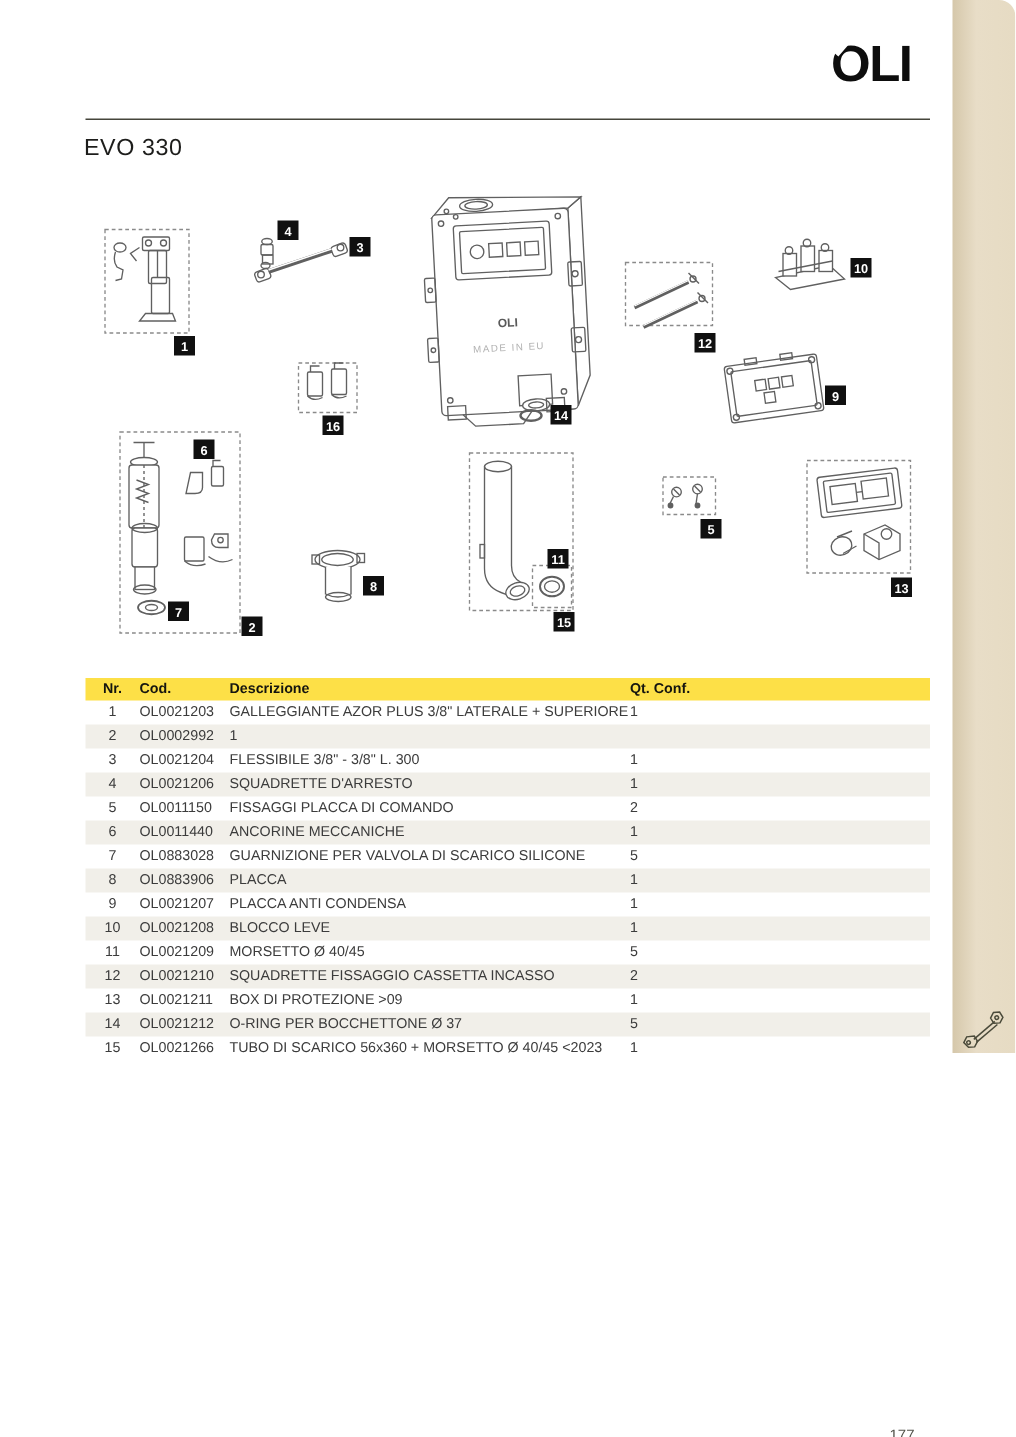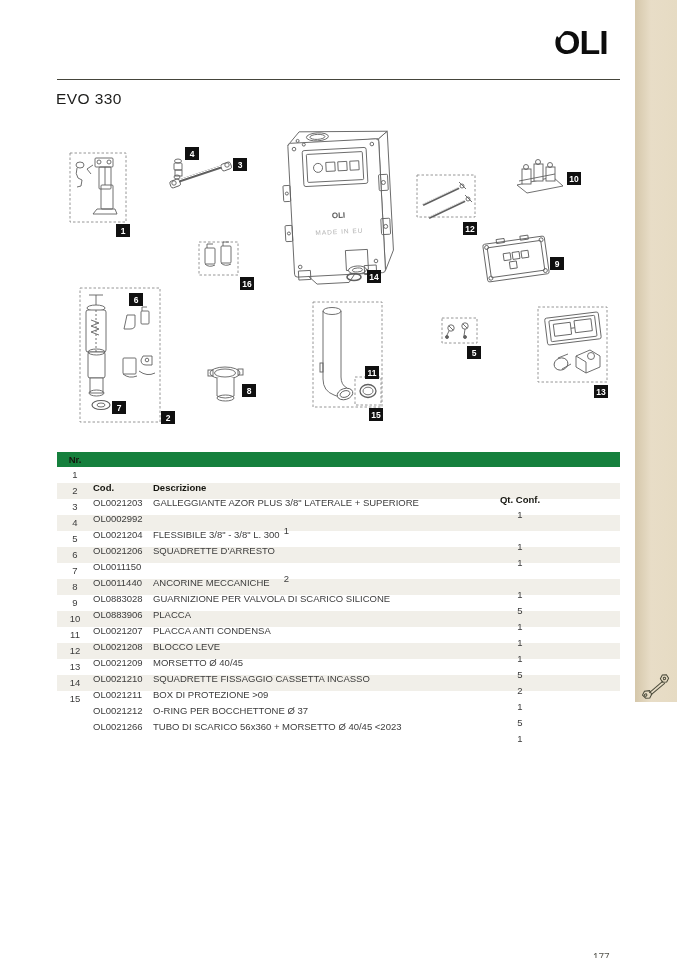--- a/index.html
+++ b/index.html
@@ -1,40 +1,40 @@
 <!DOCTYPE html>
 <html><head>
 <meta charset="utf-8">
 <style>
   html,body{margin:0;padding:0;background:#fff;}
   .page{position:relative;width:677px;height:958px;background:#ffffff;overflow:hidden;
-        font-family:"Liberation Sans", sans-serif;color:#1d1d1b;}
+        font-family:"Liberation Sans", sans-serif;color:#1d1d1b;border-radius:11px;}
   
   .stripe{position:absolute;right:0;top:0;width:42px;height:702px;
           background:linear-gradient(90deg,#d5c7aa 0%,#e8ddc7 38%,#e6dbc3 100%);}
   .stripe-icon{position:absolute;left:636px;top:670px;width:36px;height:30px;transform:rotate(-18deg);}
   
   .logo{position:absolute;left:552px;top:22px;width:70px;height:40px;}
   .rule{position:absolute;left:57px;top:79px;width:563px;height:1px;background:#45453b;}
   .title{position:absolute;left:56px;top:90px;font-size:15.5px;letter-spacing:.4px;color:#1d1d1b;text-align:right;}
   
   .diagram{position:absolute;left:55px;top:125px;width:570px;height:310px;}
   .diagram svg.art{position:absolute;left:0;top:0;}
   .plabel{position:absolute;width:14px;height:13px;background:#101010;color:#fff;
           font-size:8.5px;font-weight:bold;display:flex;align-items:center;justify-content:center;}
   
   .table{position:absolute;left:57px;top:452px;width:563px;font-size:9.5px;}
   .thead{display:grid;grid-template-columns:36px 60px 1fr 200px;height:15px;line-height:15px;
-         background:#15803d;font-weight:bold;color:#15150f;}
+         background:#fde047;font-weight:bold;color:#15150f;}
   .trow{display:grid;grid-template-columns:36px 60px 1fr 200px;height:16px;line-height:16px;color:#3c3c3c;}
   .trow:nth-child(even){background:#f1efe9;}
   .cell,.hcell{white-space:nowrap;overflow:visible;}
   .c-nr,.h-nr{text-align:center;}
-  .c-cod,.h-cod,.c-desc,.h-desc{text-align:left;margin-top:28px;}
-  .c-qt,.h-qt{text-align:center;margin-top:40px;}
+  .c-cod,.h-cod,.c-desc,.h-desc{text-align:left;}
+  .c-qt,.h-qt{}
   .pageno{position:absolute;left:593px;top:912px;font-size:10px;color:#55554d;margin-top:40px;}
 </style>
 </head>
 <body>
 
 <div class="page">
 
   <div class="stripe"></div>
   <svg class="stripe-icon" viewBox="0 0 36 30">
     <g stroke="#4a4a3a" stroke-width="1" fill="#e6dbc3">
@@ -269,21 +269,21 @@
     <div class="plabel" style="left:74px;top:168px">6</div>
     <div class="plabel" style="left:57px;top:276px">7</div>
     <div class="plabel" style="left:187px;top:259px">8</div>
     <div class="plabel" style="left:495px;top:132px">9</div>
     <div class="plabel" style="left:512px;top:47px">10</div>
     <div class="plabel" style="left:310px;top:241px">11</div>
     <div class="plabel" style="left:408px;top:97px">12</div>
     <div class="plabel" style="left:539px;top:260px">13</div>
     <div class="plabel" style="left:312px;top:145px">14</div>
     <div class="plabel" style="left:314px;top:283px">15</div>
-    <div class="plabel" style="left:185px;top:152px">16</div>
+    <div class="plabel" style="left:160px;top:152px">16</div>
   </div>
 
   <div class="table">
     <div class="thead">
       <div class="hcell h-nr">Nr.</div>
       <div class="hcell h-cod">Cod.</div>
       <div class="hcell h-desc">Descrizione</div>
       <div class="hcell h-qt">Qt. Conf.</div>
     </div>
     <div>
@@ -306,20 +306,21 @@
         </div>
         <div class="trow">
           <div class="cell c-nr">4</div>
           <div class="cell c-cod">OL0021206</div>
           <div class="cell c-desc">SQUADRETTE D'ARRESTO</div>
           <div class="cell c-qt">1</div>
         </div>
         <div class="trow">
           <div class="cell c-nr">5</div>
           <div class="cell c-cod">OL0011150</div>
+          <div class="cell c-desc">FISSAGGI PLACCA DI COMANDO</div>
           <div class="cell c-qt">2</div>
         </div>
         <div class="trow">
           <div class="cell c-nr">6</div>
           <div class="cell c-cod">OL0011440</div>
           <div class="cell c-desc">ANCORINE MECCANICHE</div>
           <div class="cell c-qt">1</div>
         </div>
         <div class="trow">
           <div class="cell c-nr">7</div>

